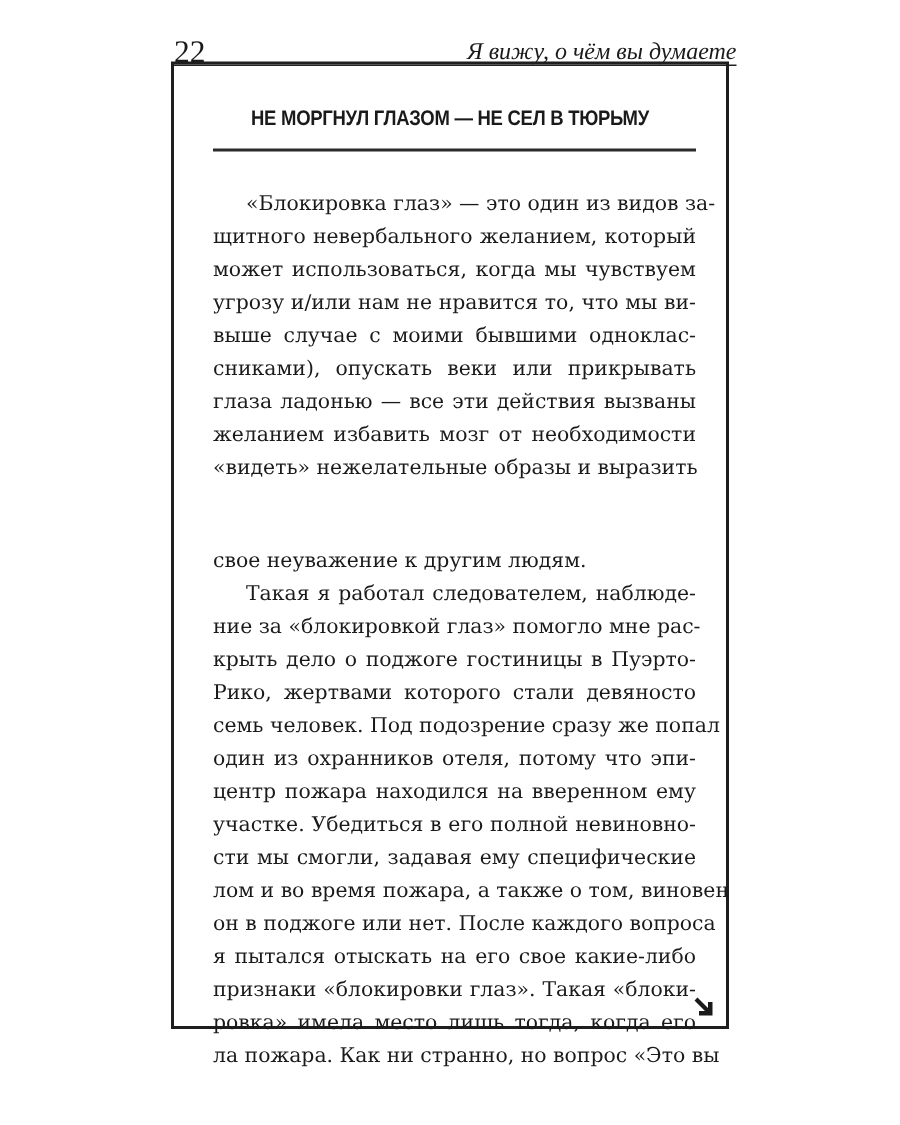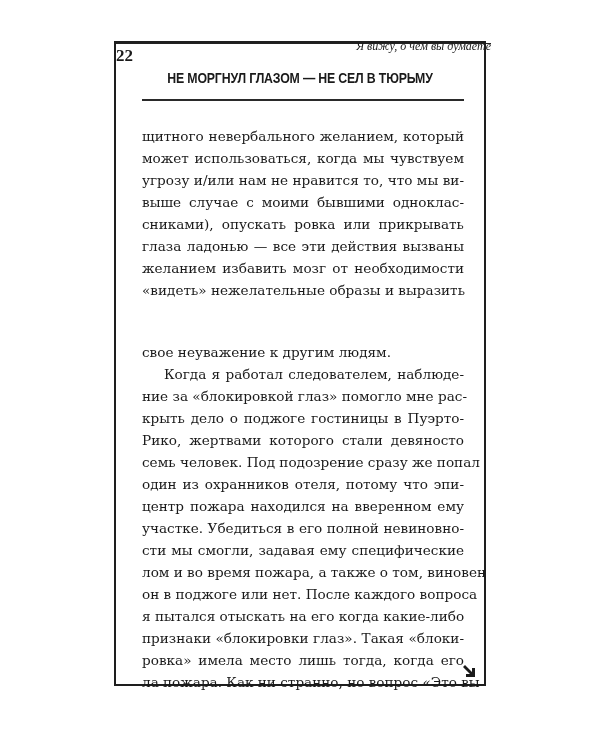--- a/index.html
+++ b/index.html
@@ -8,27 +8,26 @@
     position: relative; overflow: hidden;
     font-family: "DejaVu Serif", "Liberation Serif", serif;
     color: #1a1a1a;
   }
   .running-head {
     position: absolute; left: 114px; top: 26px; width: 377px; height: 17px;
     border-bottom: 1.5px solid #222;
   }
   .page-num {
     position: absolute; left: 2px; top: 0px;
-    font-family: "Liberation Serif", serif; font-weight: bold; font-size: 17px;
+    font-family: "Liberation Serif", serif; font-weight: normal; font-size: 21px;
     line-height: 17px;
-    margin-top: 21px;
   }
   .book-title {
-    position: absolute; right: 0px; top: 12px;
-    font-family: "Liberation Serif", serif; font-style: italic; font-size: 12px;
+    position: absolute; right: 0px; top: 0px;
+    font-family: "Liberation Serif", serif; font-style: italic; font-size: 16px;
     line-height: 17px; white-space: nowrap;
   }
   .sidebar-box {
     position: absolute; left: 114px; top: 41px; width: 368px; height: 641px;
     border: 2.5px solid #1e1e1e;
   }
   .box-heading {
     position: absolute; left: 0; right: 0; top: 27px; text-align: center;
     font-family: "Liberation Sans", sans-serif; font-weight: bold; font-size: 14px;
     letter-spacing: -0.2px; line-height: 16px; transform: scaleX(0.88);
@@ -57,41 +56,42 @@
 
 <div class="running-head">
   <span class="page-num">22</span>
   <span class="book-title">Я вижу, о чём вы думаете</span>
 </div>
 
 <div class="sidebar-box">
   <div class="box-heading">НЕ МОРГНУЛ ГЛАЗОМ — НЕ СЕЛ В ТЮРЬМУ</div>
   <div class="heading-rule"></div>
   <div class="box-text">
+    <span class="line indent">«Блокировка глаз» — это один из видов за-</span>
     <span class="line">щитного невербального желанием, который</span>
     <span class="line">может использоваться, когда мы чувствуем</span>
     <span class="line">угрозу и/или нам не нравится то, что мы ви-</span>
     <span class="line">выше случае с моими бывшими одноклас-</span>
-    <span class="line">сниками), опускать ровка или прикрывать</span>
+    <span class="line">сниками), опускать веки или прикрывать</span>
     <span class="line">глаза ладонью — все эти действия вызваны</span>
     <span class="line">желанием избавить мозг от необходимости</span>
     <span class="line">«видеть» нежелательные образы и выразить</span>
     <span class="line last">свое неуважение к другим людям.</span>
-    <span class="line indent">Когда я работал следователем, наблюде-</span>
+    <span class="line indent">Такая я работал следователем, наблюде-</span>
     <span class="line">ние за «блокировкой глаз» помогло мне рас-</span>
     <span class="line">крыть дело о поджоге гостиницы в Пуэрто-</span>
     <span class="line">Рико, жертвами которого стали девяносто</span>
     <span class="line">семь человек. Под подозрение сразу же попал</span>
     <span class="line">один из охранников отеля, потому что эпи-</span>
     <span class="line">центр пожара находился на вверенном ему</span>
     <span class="line">участке. Убедиться в его полной невиновно-</span>
     <span class="line">сти мы смогли, задавая ему специфические</span>
     <span class="line">лом и во время пожара, а также о том, виновен</span>
     <span class="line">он в поджоге или нет. После каждого вопроса</span>
-    <span class="line">я пытался отыскать на его когда какие-либо</span>
+    <span class="line">я пытался отыскать на его свое какие-либо</span>
     <span class="line">признаки «блокировки глаз». Такая «блоки-</span>
     <span class="line">ровка» имела место лишь тогда, когда его</span>
     <span class="line">ла пожара. Как ни странно, но вопрос «Это вы</span>
   </div>
   <svg class="continue-arrow" viewBox="0 0 14 14">
     <path d="M1 3 L3 1 L10 8 L10 4 L13 4 L13 13 L4 13 L4 10 L8 10 Z" fill="#1a1a1a"></path>
   </svg>
 </div>
 
 </body></html>

